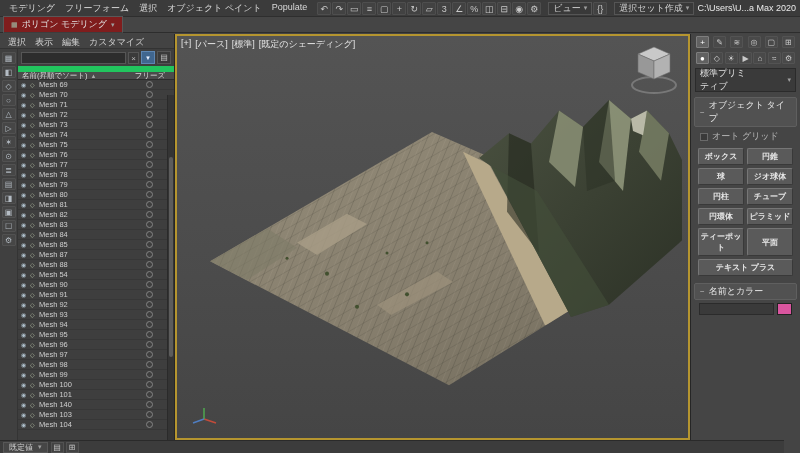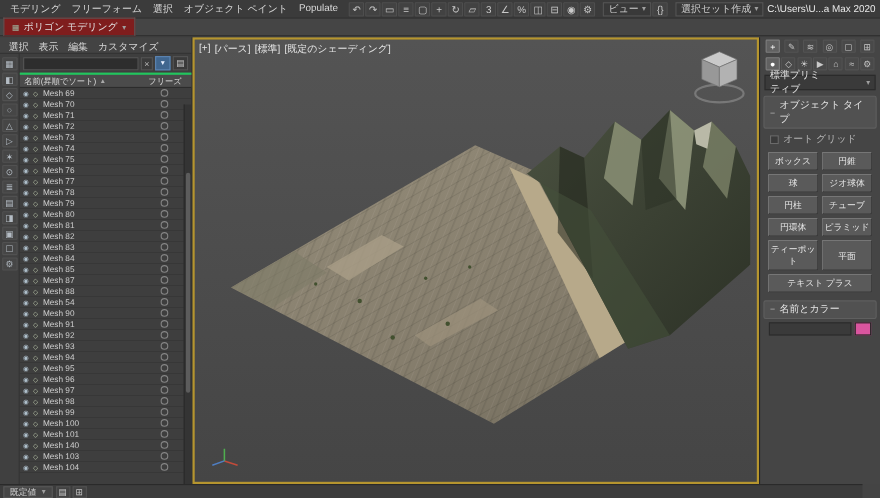--- a/index.html
+++ b/index.html
@@ -30,21 +30,21 @@
   .left-strip{width:18px;background:#404040;border-right:1px solid #343434;display:flex;flex-direction:column;align-items:center;padding-top:3px;gap:2px;}
   .strip-icon{width:14px;height:12px;font-size:8px;line-height:12px;text-align:center;color:#b4bcc4;background:#464646;border:1px solid #515151;border-radius:1px;}
 
   .explorer{flex:1;display:flex;flex-direction:column;position:relative;min-width:0;background:#3e3e3e;}
   .search-row{display:flex;align-items:center;gap:2px;height:17px;padding:2px 3px;}
   .search-input{flex:1;height:12px;min-width:0;background:#2d2d2d;border:1px solid #565656;color:#ddd;font-size:8px;padding:0 3px;}
   .clear-btn{width:11px;height:12px;line-height:11px;text-align:center;color:#bbb;background:#3a3a3a;border:1px solid #555;font-size:8px;}
   .filter-btn{width:14px;height:13px;background:#40668f;border:1px solid #5d86b3;color:#e8f0ff;font-size:6px;line-height:12px;text-align:center;}
   .cfg-btn{width:14px;height:13px;background:#3a3a3a;border:1px solid #555;color:#c5c5c5;font-size:8px;line-height:12px;text-align:center;}
 
-  .header-row{display:flex;align-items:center;height:14px;background:#4b4b4b;border-top:2px solid #22c55e;border-bottom:1px solid #2c2c2c;padding:0 4px;font-size:7.5px;color:#dcdcdc;}
+  .header-row{display:flex;align-items:center;height:14px;background:#4b4b4b;border-top:6px solid #22c55e;border-bottom:1px solid #2c2c2c;padding:0 4px;font-size:7.5px;color:#dcdcdc;}
   .header-name{flex:1;display:flex;gap:3px;align-items:center;}
   .sort-ic{font-size:6px;color:#aaa;}
   .header-freeze{width:40px;text-align:center;}
 
   .list{flex:1;overflow:hidden;}
   .row{display:flex;align-items:center;height:10px;padding-left:3px;border-bottom:1px solid rgba(0,0,0,0.10);}
   .row .eye{width:9px;font-size:6px;color:#aebfcb;}
   .row .obj{width:9px;font-size:6px;color:#b9c4a9;}
   .row .nm{flex:1;font-size:7.5px;color:#cfcfcf;}
   .row .frz{width:30px;display:flex;justify-content:center;margin-right:10px;}
@@ -58,28 +58,28 @@
   .vp-label{position:absolute;top:2px;left:4px;display:flex;gap:4px;color:#e6e6e6;font-size:9px;z-index:3;}
   .vp-label span{cursor:default;}
   .viewcube{position:absolute;top:5px;right:8px;z-index:3;}
   .axis-gizmo{position:absolute;left:12px;bottom:6px;z-index:3;}
 
   
   .cmd-panel{width:110px;background:#454545;border-left:1px solid #262626;display:flex;flex-direction:column;font-size:9px;}
   .cp-icons{display:flex;justify-content:space-between;padding:2px 5px;}
   .cp-icon{width:13px;height:12px;line-height:11px;text-align:center;font-size:8px;color:#c9c9c9;background:#494949;border:1px solid #535353;border-radius:1px;}
   .cp-icons [data-name="create-tab-icon"],.cp-icons [data-name="geometry-category-icon"]{background:#616161;border-color:#7e7e7e;color:#fff;}
-  .cp-dd{margin:2px 4px;height:14px;background:#3a3a3a;border:1px solid #2b2b2b;display:flex;align-items:center;justify-content:space-between;padding:0 4px;color:#e0e0e0;gap:38px;}
+  .cp-dd{margin:2px 4px;height:24px;background:#3a3a3a;border:1px solid #2b2b2b;display:flex;align-items:center;justify-content:space-between;padding:0 4px;color:#e0e0e0;gap:38px;}
   .rollout{margin:3px 3px 0;}
   .rollout-h{display:flex;align-items:center;gap:4px;background:#515151;border:1px solid #5f5f5f;border-radius:2px;padding:1px 5px;color:#e6e6e6;}
   .roll-min{color:#bdbdbd;font-size:8px;}
   .autogrid{display:flex;align-items:center;gap:4px;padding:3px 6px;color:#b5b5b5;}
   .checkbox{width:8px;height:8px;background:#3a3a3a;border:1px solid #6a6a6a;}
   .btn-grid{display:grid;grid-template-columns:1fr 1fr;gap:3px;padding:2px 4px 4px;}
-  .cp-btn{background:#5a5a5a;border:1px solid;border-color:#767676 #393939 #393939 #767676;border-radius:2px;color:#e6e6e6;font-size:8px;padding:2px 0;text-align:center;cursor:default;}
+  .cp-btn{background:#5a5a5a;border:1px solid;border-color:#767676 #393939 #393939 #767676;border-radius:2px;color:#e6e6e6;font-size:8px;padding:2px 0;text-align:center;cursor:default;font-weight:bold;}
   .btn-grid > button:last-child{grid-column:1 / -1;}
   .name-row{display:flex;align-items:center;gap:3px;padding:3px 5px;}
   .name-input{flex:1;height:12px;min-width:0;background:#3a3a3a;border:1px solid #2b2b2b;color:#ddd;font-size:8px;padding:0 2px;}
   .swatch{width:15px;height:12px;border:1px solid #222;background:#d9559f;}
   .cp-fill{flex:1;}
 
   
   .statusbar{position:absolute;left:0;right:16px;bottom:0;height:13px;background:#3c3c3c;border-top:1px solid #2a2a2a;display:flex;align-items:center;gap:3px;padding:0 3px;font-size:8px;}
   .sb-dd{display:flex;align-items:center;gap:5px;background:#464646;border:1px solid #585858;height:11px;padding:0 5px;color:#d2d2d2;}
   .sb-icon{width:13px;height:11px;line-height:10px;text-align:center;color:#c5c5c5;background:#424242;border:1px solid #525252;font-size:8px;}

